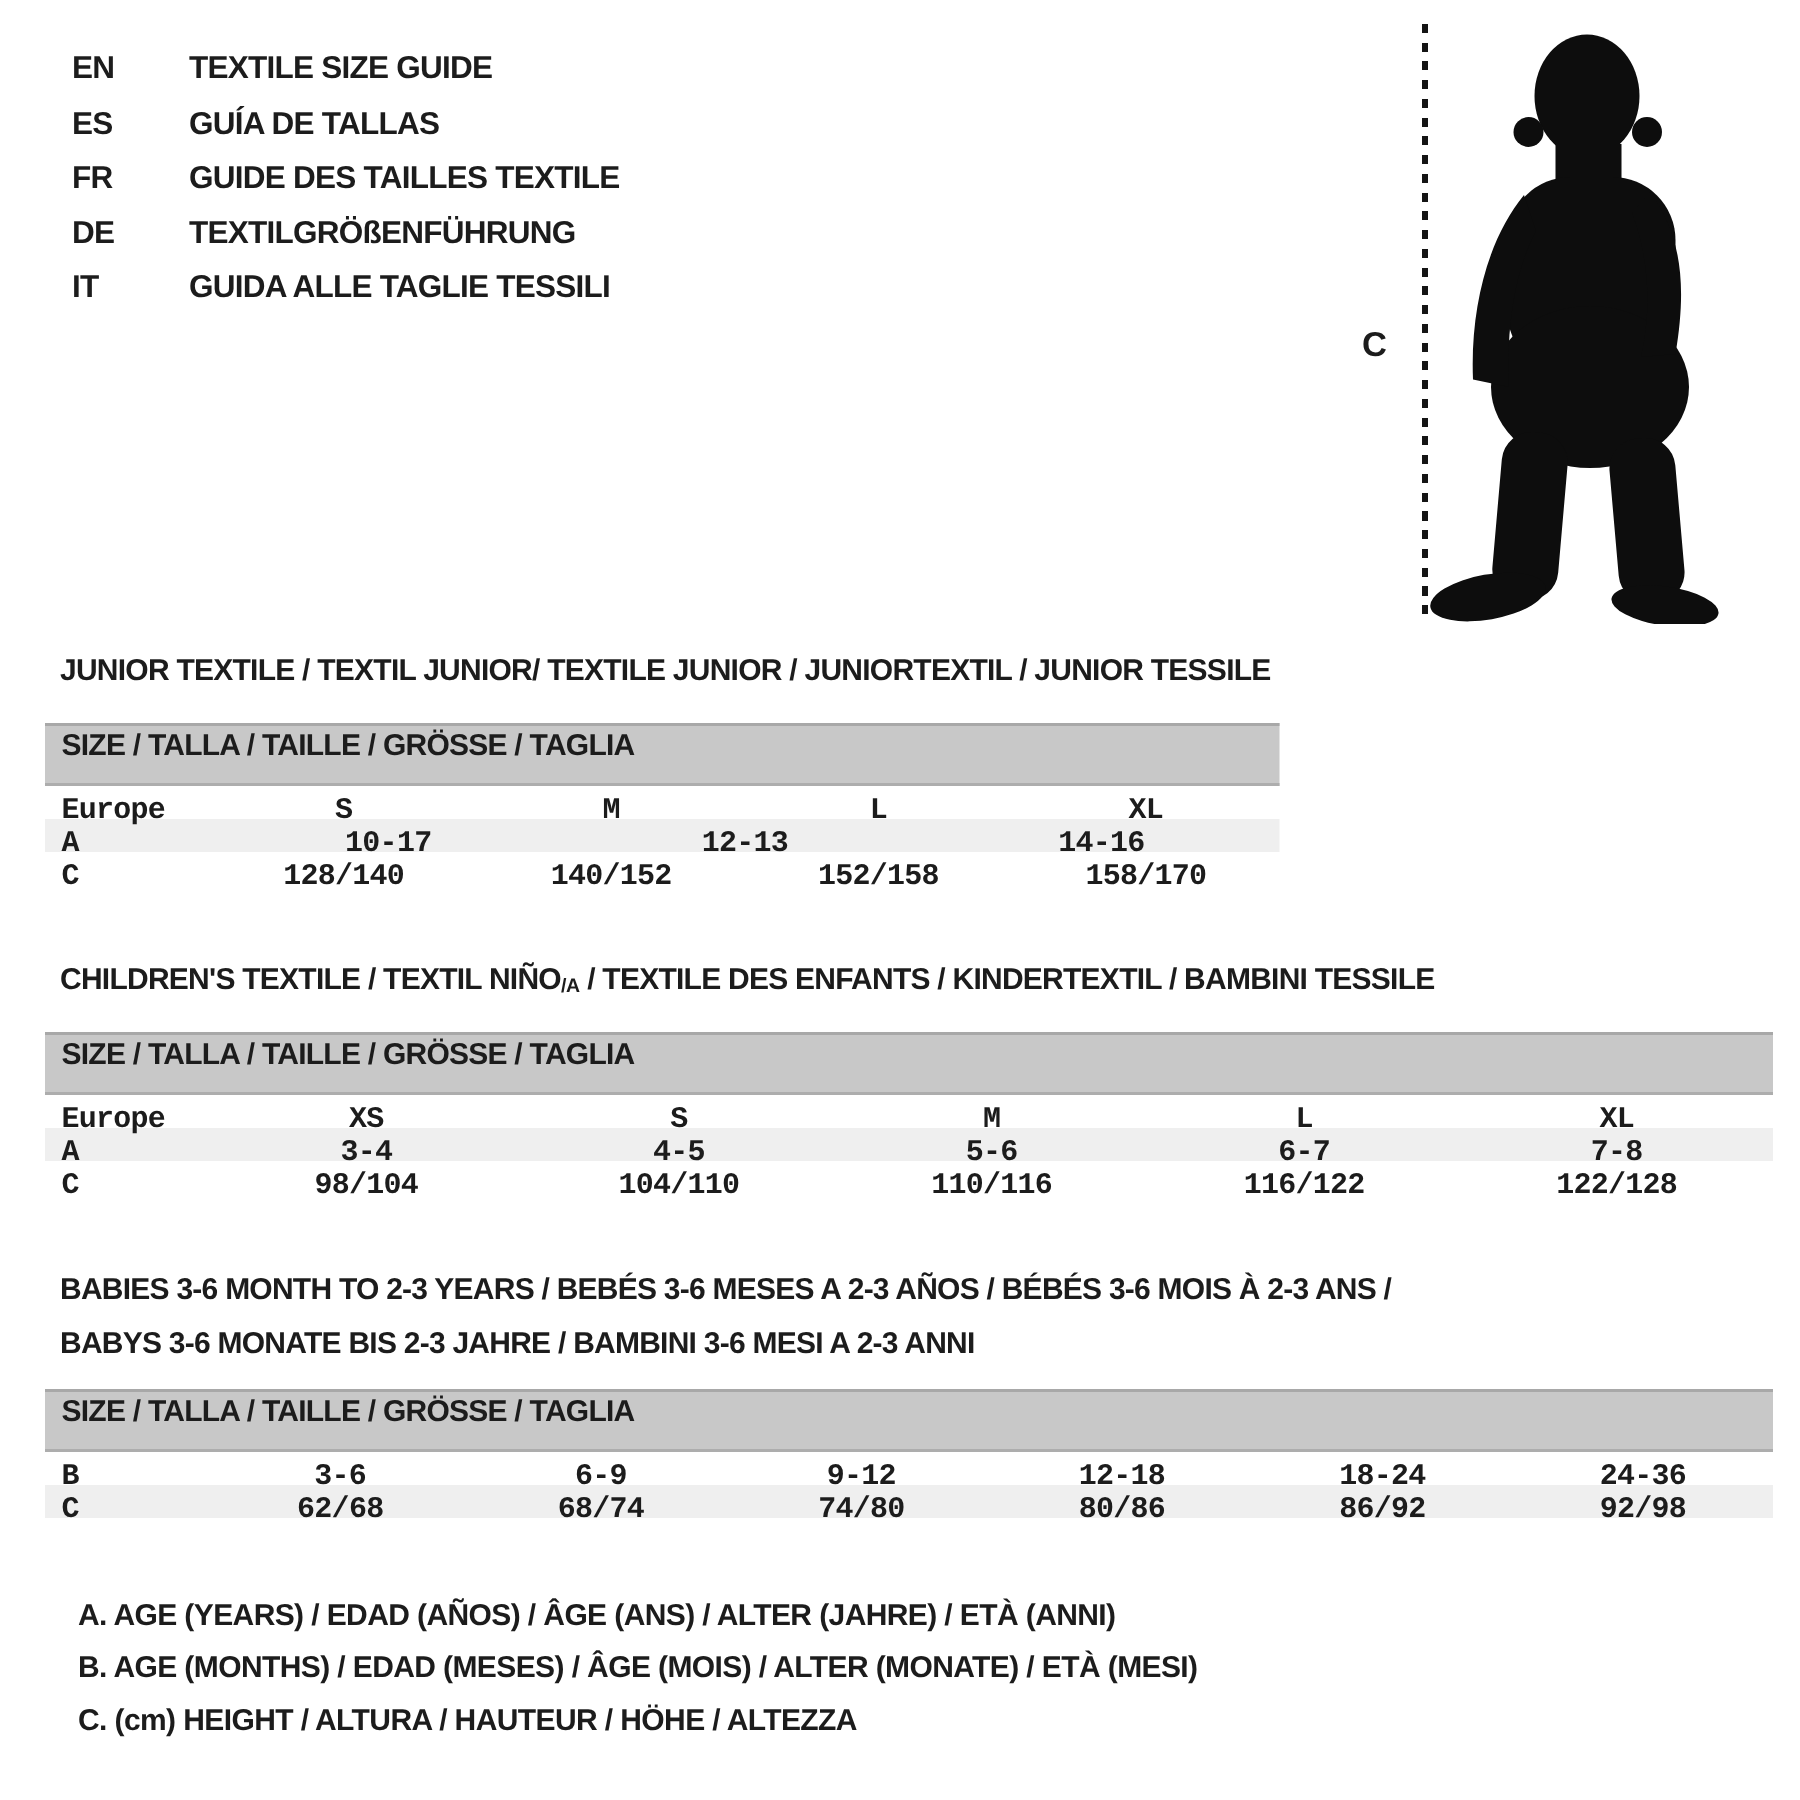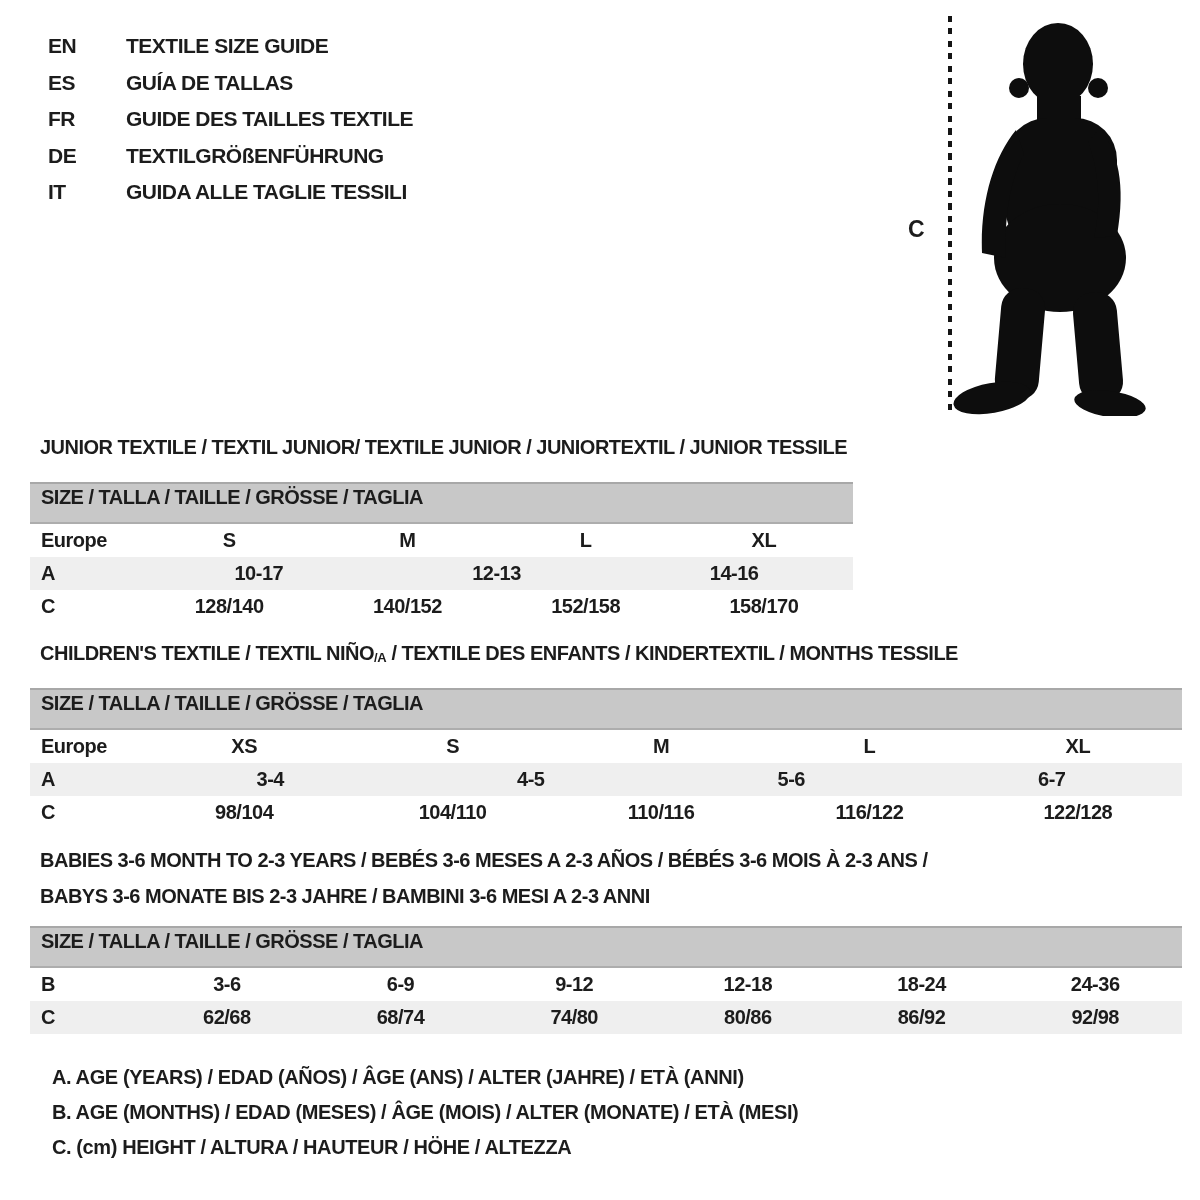--- a/index.html
+++ b/index.html
@@ -18,21 +18,21 @@
   .measure-c{position:absolute;left:908px;top:216px;font-size:23px;}
   
   .sec-title{position:absolute;left:40px;font-size:20px;line-height:24px;white-space:nowrap;}
   .tsub{font-size:13px;vertical-align:-2px;letter-spacing:-0.3px;}
   .two-line{line-height:36px;}
   
   .size-table{position:absolute;left:30px;}
   .size-bar{height:42px;line-height:26px;background:#c8c8c8;
      border-top:2px solid #a8a8a8;border-bottom:2px solid #adadad;
      box-sizing:border-box;padding-left:11px;font-size:20px;}
-  .trow{display:flex;height:33px;line-height:33px;font-size:20px;}
+  .trow{display:flex;height:22px;line-height:33px;font-size:20px;font-family:Liberation Mono, monospace;}
   .trow.stripe{background:#efefef;}
   .cell-label{width:110px;padding-left:11px;box-sizing:border-box;text-align:left;}
   .cell{flex:1;text-align:center;}
   
   .legend{position:absolute;left:52px;top:1060px;font-size:20px;letter-spacing:-0.4px;}
   .legend p{margin:0;height:35px;line-height:35px;white-space:nowrap;}
 </style>
 </head>
 <body>
 
@@ -96,37 +96,38 @@
       </div>
       <div class="trow">
         <div class="cell-label">C</div>
         <div class="cell">128/140</div>
         <div class="cell">140/152</div>
         <div class="cell">152/158</div>
         <div class="cell">158/170</div>
       </div>
     </div>
 
-  <div class="sec-title" style="top:641px;"><span>CHILDREN'S TEXTILE / TEXTIL NIÑO</span><span class="tsub">/A</span><span> / TEXTILE DES ENFANTS / KINDERTEXTIL / MONTHS TESSILE</span></div>
+  <div class="sec-title" style="top:641px;"><span>CHILDREN'S TEXTILE / TEXTIL NIÑO</span><span class="tsub">/A</span><span> / TEXTILE DES ENFANTS / KINDERTEXTIL / BAMBINI TESSILE</span></div>
   <div class="size-table" style="top:688px;width:1152px;">
       <div class="size-bar">SIZE / TALLA / TAILLE / GRÖSSE / TAGLIA</div>
       <div class="trow">
         <div class="cell-label">Europe</div>
         <div class="cell">XS</div>
         <div class="cell">S</div>
         <div class="cell">M</div>
         <div class="cell">L</div>
         <div class="cell">XL</div>
       </div>
       <div class="trow stripe">
         <div class="cell-label">A</div>
         <div class="cell">3-4</div>
         <div class="cell">4-5</div>
         <div class="cell">5-6</div>
         <div class="cell">6-7</div>
+        <div class="cell">7-8</div>
       </div>
       <div class="trow">
         <div class="cell-label">C</div>
         <div class="cell">98/104</div>
         <div class="cell">104/110</div>
         <div class="cell">110/116</div>
         <div class="cell">116/122</div>
         <div class="cell">122/128</div>
       </div>
     </div>

